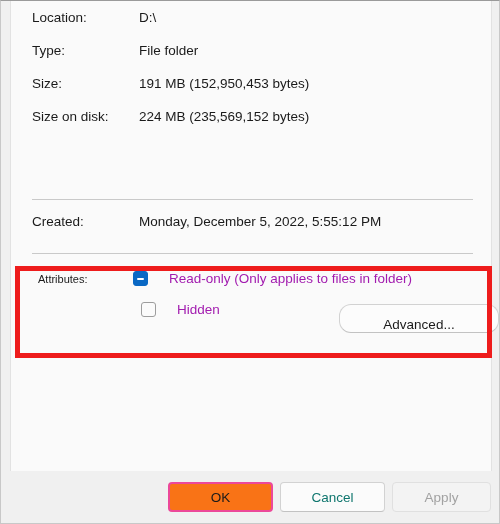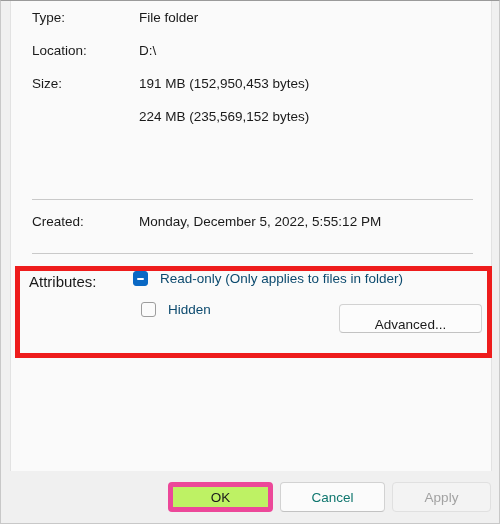--- a/index.html
+++ b/index.html
@@ -93,23 +93,23 @@
 
   
   .attributes-block {
     position: absolute;
     left: 0;
     top: 270px;
     width: 100%;
   }
   .attr-label {
     position: absolute;
-    left: 18px;
+    left: 27px;
     top: 2px;
-    font-size: 15px;
+    font-size: 11px;
     color: #1a1a1a;
   }
 
   .checkbox-row {
     position: absolute;
     left: 122px;
     display: flex;
     align-items: center;
   }
   #readonly-row { top: 0px; }
@@ -136,37 +136,37 @@
     position: absolute;
     left: 3px;
     top: 6px;
     width: 7px;
     height: 2px;
     background: #ffffff;
     border-radius: 1px;
   }
 
   .cb-label {
-    margin-left: 12px;
-    font-size: 13.5px;
-    color: #0c4a6e;
+    margin-left: 21px;
+    font-size: 13.5px;
+    color: #a21caf;
     white-space: nowrap;
   }
 
   .advanced-button {
     position: absolute;
     left: 328px;
     top: 303px;
-    width: 143px;
+    width: 160px;
     height: 29px;
     box-sizing: border-box;
     background: #fcfcfc;
     border: 1px solid #d2d2d2;
     border-bottom-color: #c2c2c2;
-    border-radius: 4px;
+    border-radius: 12px;
     font-family: "Liberation Sans", sans-serif;
     font-size: 13.5px;
     color: #1a1a1a;
     cursor: default;
     padding: 12px;
   }
 
   
   .annotation-box {
     position: absolute;
@@ -197,22 +197,22 @@
     border-radius: 4px;
     font-family: "Liberation Sans", sans-serif;
     font-size: 13.5px;
     cursor: default;
     padding: 0;
   }
 
   #btn-ok {
     left: 167px;
     width: 105px;
-    background: #bef264;
-    border: 5px solid #ec4899;
+    background: #f97316;
+    border: 2px solid #ec4899;
     color: #1a1a1a;
   }
   #btn-cancel {
     left: 279px;
     width: 105px;
     background: #fbfbfb;
     border: 1px solid #d2d2d2;
     border-bottom-color: #c2c2c2;
     color: #0f766e;
   }
@@ -227,35 +227,36 @@
 </head>
 <body>
 
 <div class="dialog">
 
   <div class="content-panel">
 
     <div class="prop-rows">
 
       <div class="prop-row">
+        <span class="prop-label">Location:</span>
+        <span class="prop-value">D:\</span>
+      </div>
+
+      <div class="prop-row">
         <span class="prop-label">Type:</span>
         <span class="prop-value">File folder</span>
       </div>
 
       <div class="prop-row">
-        <span class="prop-label">Location:</span>
-        <span class="prop-value">D:\</span>
-      </div>
-
-      <div class="prop-row">
         <span class="prop-label">Size:</span>
         <span class="prop-value">191 MB (152,950,453 bytes)</span>
       </div>
 
       <div class="prop-row">
+        <span class="prop-label">Size on disk:</span>
         <span class="prop-value">224 MB (235,569,152 bytes)</span>
       </div>
 
 
     </div>
 
     <div class="divider" id="divider-1"></div>
 
     <div class="created-row">
       <span class="prop-label">Created:</span>

